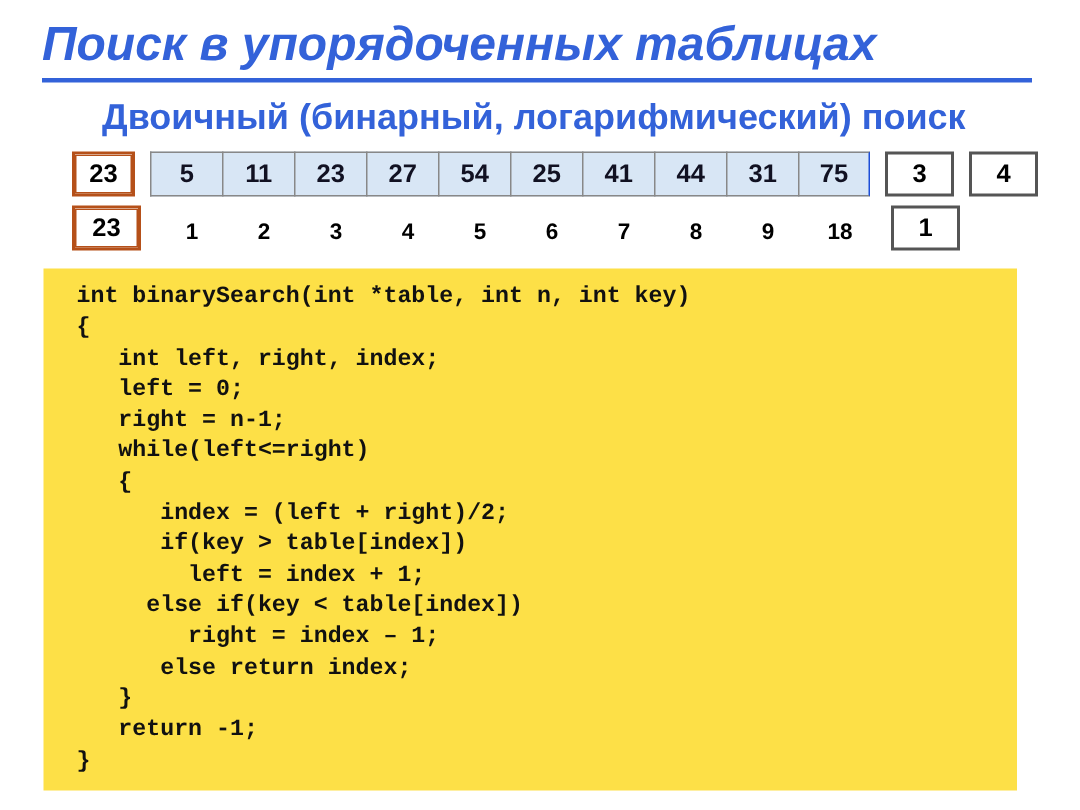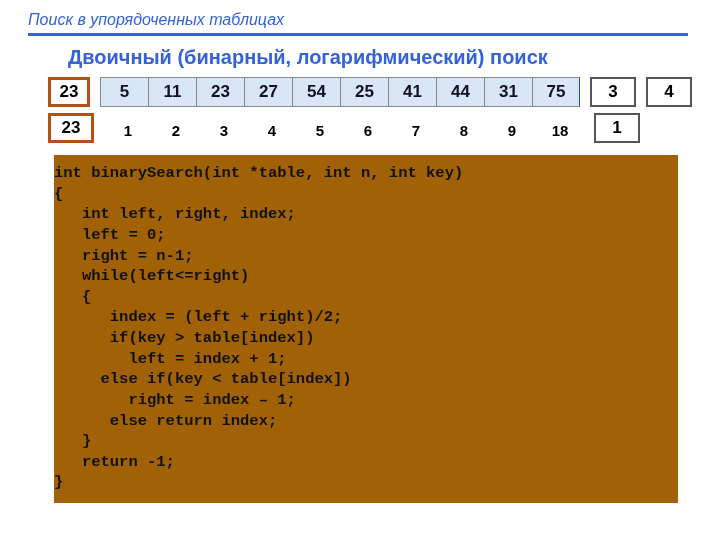--- a/index.html
+++ b/index.html
@@ -13,34 +13,34 @@
   }
   .slide {
     position: relative;
     width: 720px;
     height: 540px;
     padding: 10px 28px 0 28px;
     box-sizing: border-box;
   }
   .title {
     color: #3362d9;
-    font-size: 16px;
-    font-weight: normal;
+    font-size: 32px;
+    font-weight: bold;
     font-style: italic;
     line-height: 1.2;
   }
   .rule {
     height: 3px;
     background: #3362d9;
     margin-top: 4px;
     width: 660px;
   }
   .subtitle {
     color: #3362d9;
-    font-size: 20px;
+    font-size: 24px;
     font-weight: bold;
     margin: 10px 0 8px 40px;
   }
   .diagram {
     margin-left: 20px;
   }
   .row {
     display: flex;
     align-items: center;
     gap: 10px;
@@ -90,23 +90,23 @@
     width: 48px;
     text-align: center;
     font-size: 15px;
     font-weight: bold;
   }
   .side {
     display: flex;
     gap: 10px;
   }
   .codebox {
-    margin: 12px 14px 0 26px;
-    background: #a16207;
-    padding: 8px 14px 10px 0;
+    margin: 12px 14px 0 1px;
+    background: #fde047;
+    padding: 8px 14px 10px 22px;
     font-family: "Courier New", Courier, monospace;
     font-size: 15.5px;
     font-weight: bold;
     line-height: 1.33;
     white-space: pre;
     color: #111;
   }
   .row2 {
     display: flex;
     align-items: center;

